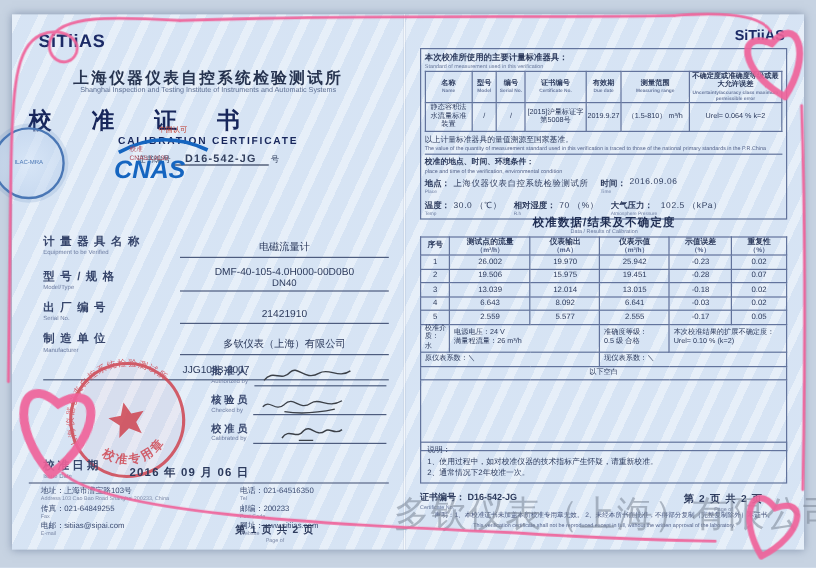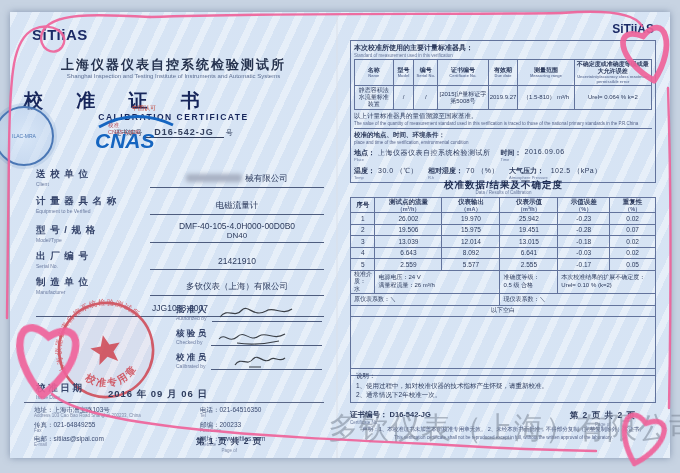--- a/index.html
+++ b/index.html
@@ -121,27 +121,20 @@
       </svg>
     </div>
     <div class="l-cnas-red">
       <div>校准</div>
       <div>CNAS L0130</div>
     </div>
     <div class="l-ilac">
       <span>ILAC-MRA</span>
     </div>
 
-    <div class="frow" style="top:156px">
-      <div class="flab">
-          <div class="cn">送 校 单 位</div>
-          <div class="en">Client</div>
-        </div>
-      <div class="fval"><span class="blurchip"></span><span>械有限公司</span></div>
-    </div>
     <div class="frow" style="top:183px">
       <div class="flab">
           <div class="cn">计 量 器 具 名 称</div>
           <div class="en">Equipment to be Verified</div>
         </div>
       <div class="fval">电磁流量计</div>
     </div>
     <div class="frow" style="top:209px">
       <div class="flab">
           <div class="cn">型 号 / 规 格</div>

